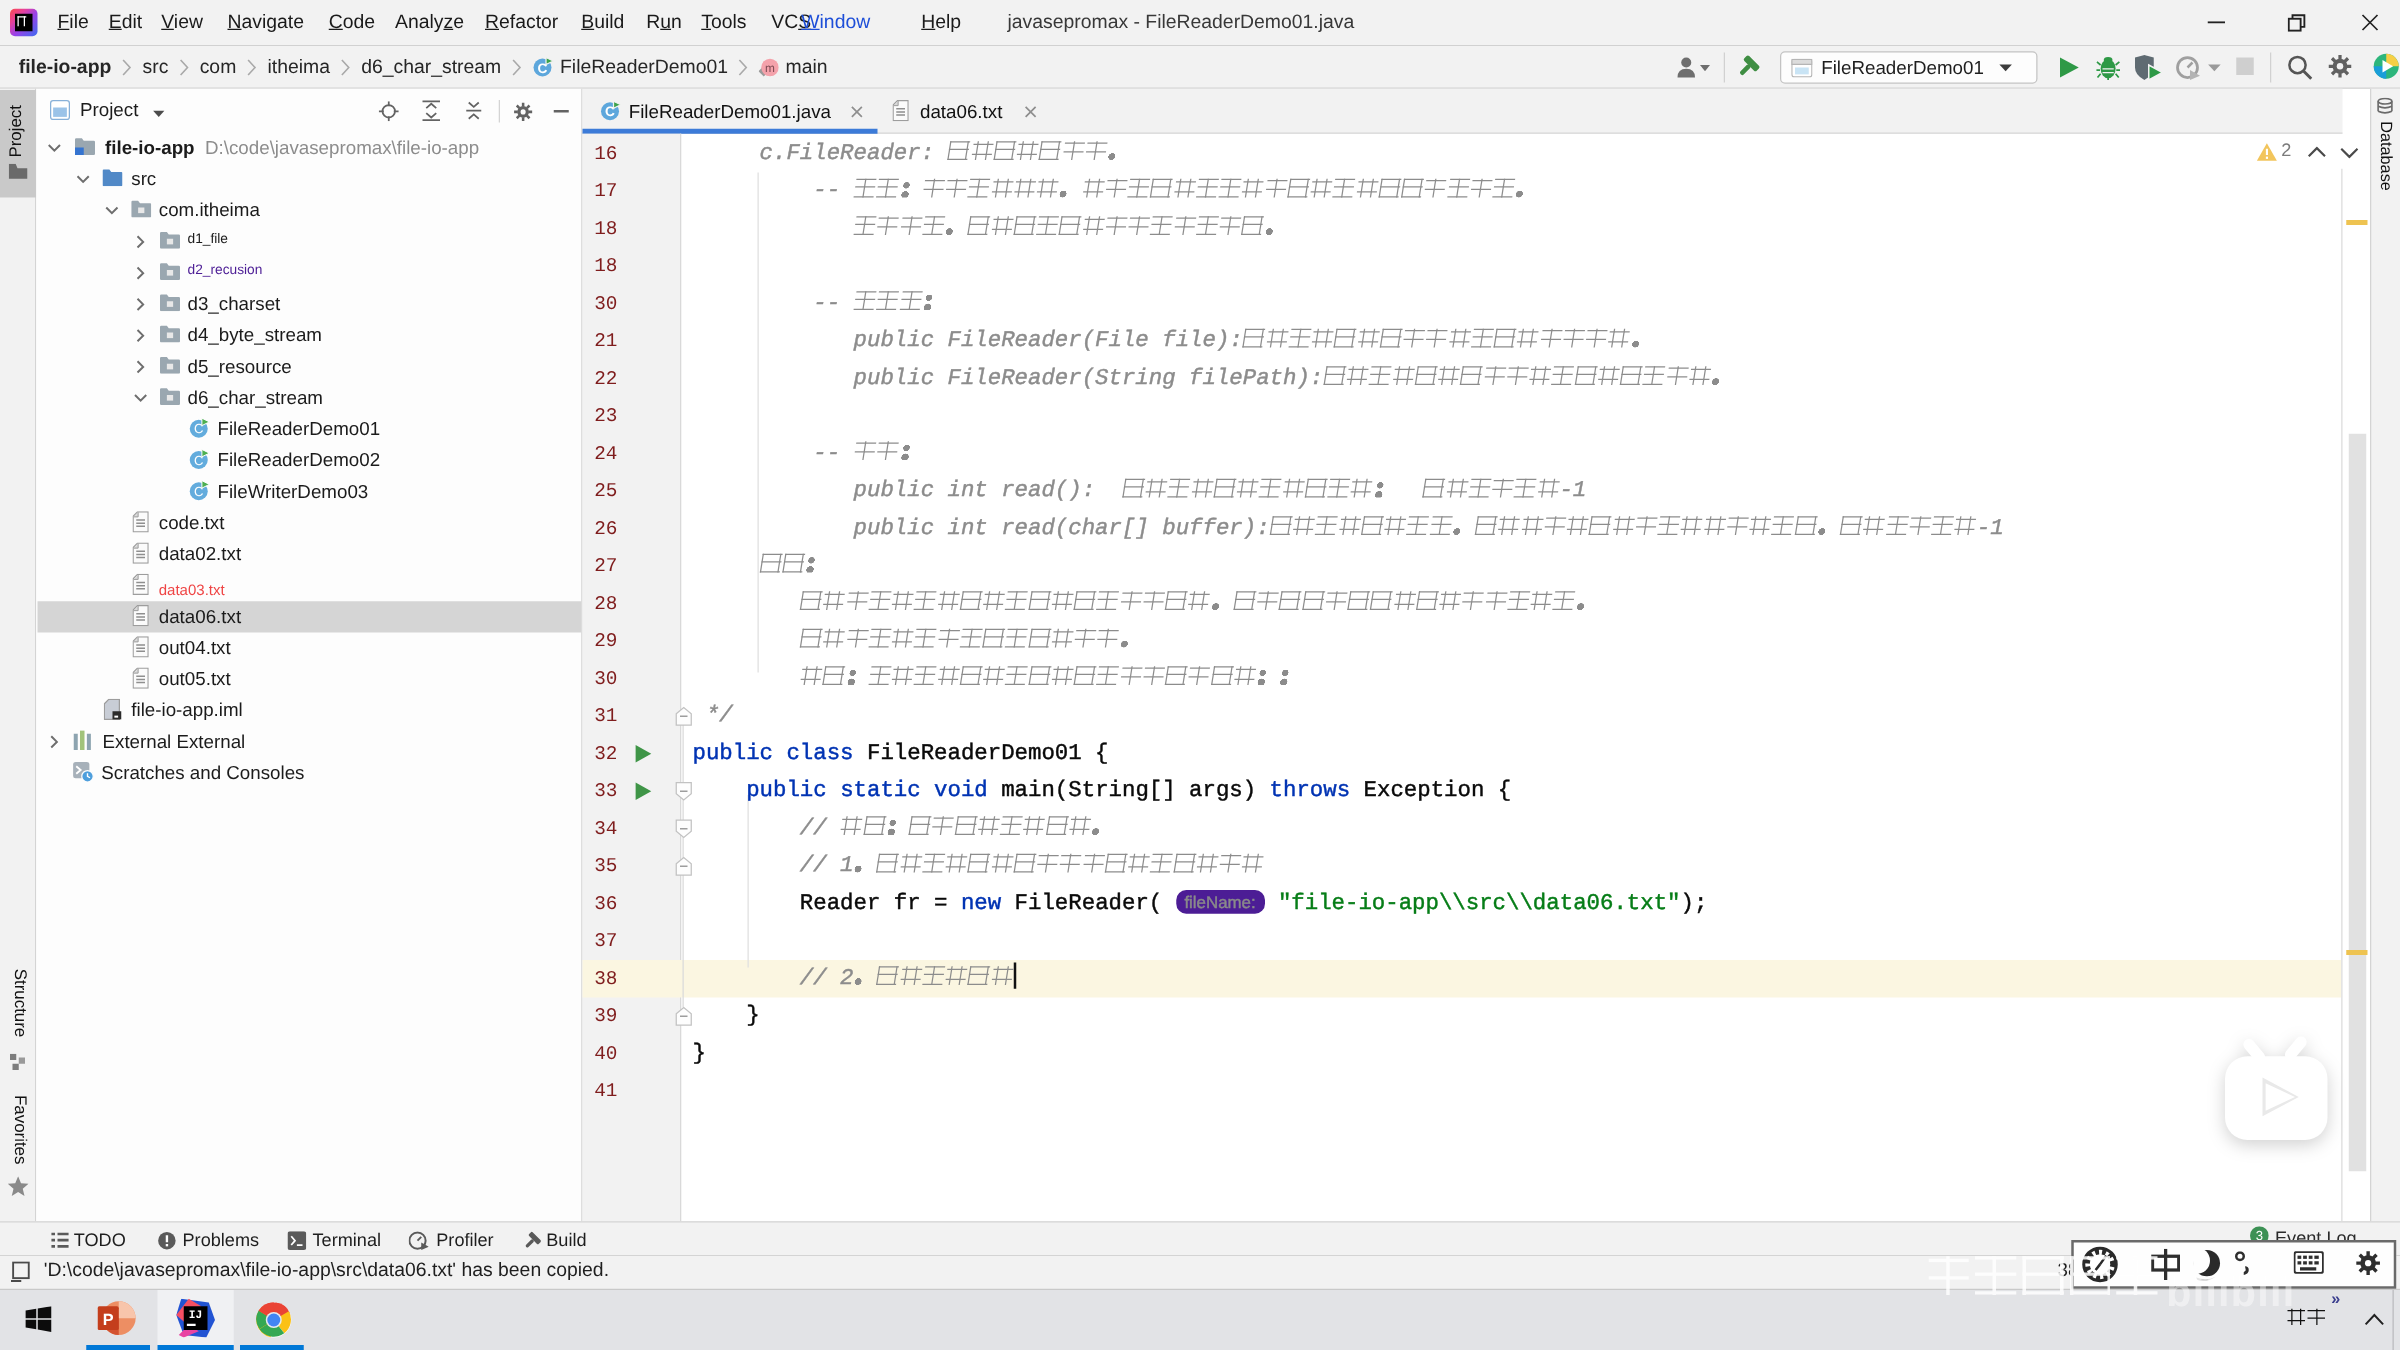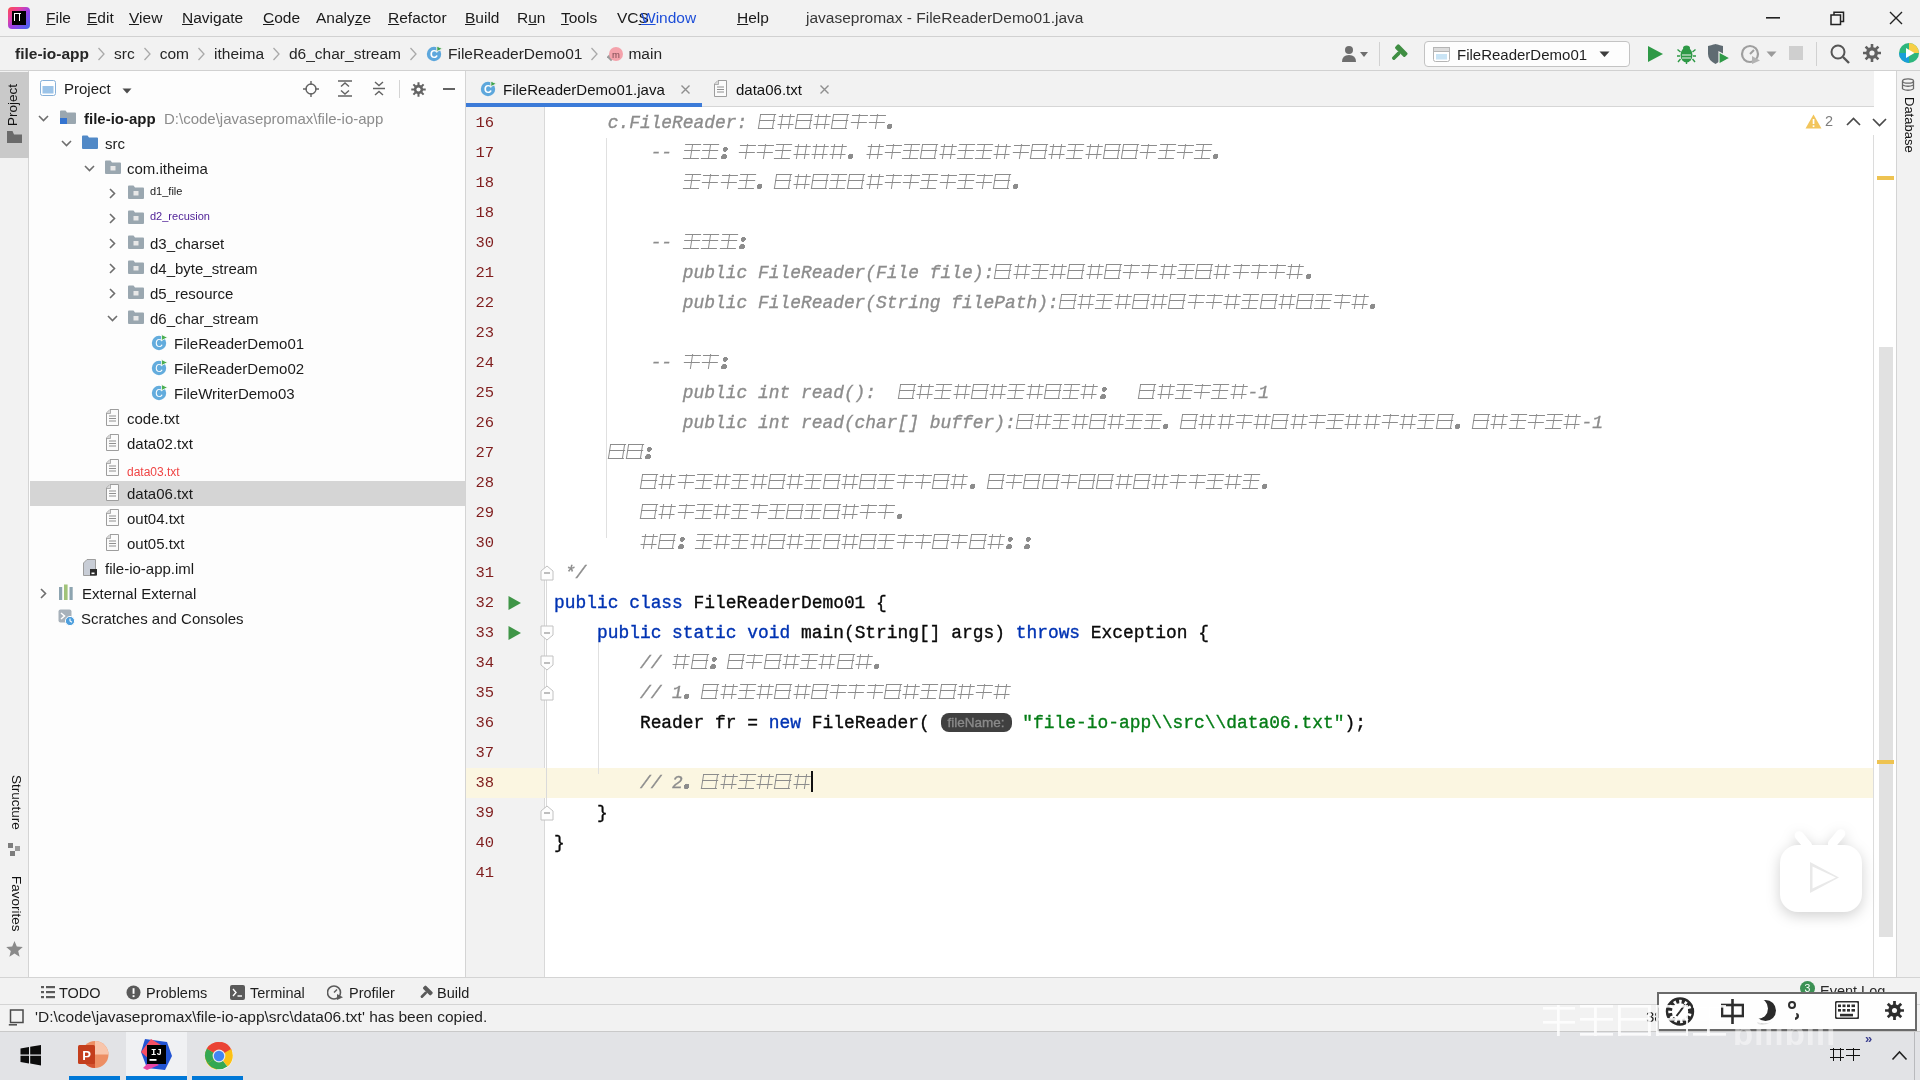--- a/index.html
+++ b/index.html
@@ -419,21 +419,21 @@
 <svg class="abs" style="left:507px;top:595px" width="15" height="16">
     <path d="M1.5 1 L14 8 L1.5 15 Z" fill="#3f9547"></path>
   </svg>
 <svg class="abs" style="left:507px;top:625px" width="15" height="16">
     <path d="M1.5 1 L14 8 L1.5 15 Z" fill="#3f9547"></path>
   </svg>
 <style>
 #code{position:absolute;left:554px;top:108px;font-family:"Liberation Mono",monospace;font-size:17.9px;line-height:30px;color:#0a0a0a;white-space:pre;-webkit-text-stroke:0.35px}
 #code .cl{height:30px}
 .kw{color:#0033b3} .str{color:#067d17} .com{color:#8c8c8c;font-style:italic}
-.chip{display:inline-block;font-family:"Liberation Sans",sans-serif;font-style:normal;font-size:13.5px;line-height:17px;color:#8a8a8a;background:#404040;border-radius:8px;padding:1px 7px;vertical-align:1.5px}
+.chip{display:inline-block;font-family:"Liberation Sans",sans-serif;font-style:normal;font-size:13.5px;line-height:17px;color:#8a8a8a;background:#4c1d95;border-radius:8px;padding:1px 7px;vertical-align:1.5px}
 .caret{display:inline-block;width:2px;height:21px;background:#111;vertical-align:-4px}
 </style>
 <div id="code"><div class="cl"><span class="com">&nbsp;&nbsp;&nbsp;&nbsp;&nbsp;c.FileReader: <span class="h gb"></span><span class="h gc"></span><span class="h gb"></span><span class="h gc"></span><span class="h gb"></span><span class="h gd"></span><span class="h gd"></span><span class="h pd"></span></span></div><div class="cl"><span class="com">&nbsp;&nbsp;&nbsp;&nbsp;&nbsp;&nbsp;&nbsp;&nbsp;&nbsp;-- <span class="h ga"></span><span class="h ga"></span><span class="h pc"></span><span class="h gd"></span><span class="h gd"></span><span class="h ga"></span><span class="h gc"></span><span class="h gc"></span><span class="h gc"></span><span class="h pd"></span><span class="h gc"></span><span class="h gd"></span><span class="h ga"></span><span class="h gb"></span><span class="h gc"></span><span class="h ga"></span><span class="h ga"></span><span class="h gc"></span><span class="h gd"></span><span class="h gb"></span><span class="h gc"></span><span class="h ga"></span><span class="h gc"></span><span class="h gb"></span><span class="h gb"></span><span class="h gd"></span><span class="h ga"></span><span class="h gd"></span><span class="h ga"></span><span class="h pd"></span></span></div><div class="cl"><span class="com">&nbsp;&nbsp;&nbsp;&nbsp;&nbsp;&nbsp;&nbsp;&nbsp;&nbsp;&nbsp;&nbsp;&nbsp;<span class="h ga"></span><span class="h gd"></span><span class="h gd"></span><span class="h ga"></span><span class="h pd"></span><span class="h gb"></span><span class="h gc"></span><span class="h gb"></span><span class="h ga"></span><span class="h gb"></span><span class="h gc"></span><span class="h gd"></span><span class="h gd"></span><span class="h ga"></span><span class="h gd"></span><span class="h ga"></span><span class="h gd"></span><span class="h gb"></span><span class="h pd"></span></span></div><div class="cl"></div><div class="cl"><span class="com">&nbsp;&nbsp;&nbsp;&nbsp;&nbsp;&nbsp;&nbsp;&nbsp;&nbsp;-- <span class="h ga"></span><span class="h ga"></span><span class="h ga"></span><span class="h pc"></span></span></div><div class="cl"><span class="com">&nbsp;&nbsp;&nbsp;&nbsp;&nbsp;&nbsp;&nbsp;&nbsp;&nbsp;&nbsp;&nbsp;&nbsp;public FileReader(File file):<span class="h gb"></span><span class="h gc"></span><span class="h ga"></span><span class="h gc"></span><span class="h gb"></span><span class="h gc"></span><span class="h gb"></span><span class="h gd"></span><span class="h gd"></span><span class="h gc"></span><span class="h ga"></span><span class="h gb"></span><span class="h gc"></span><span class="h gd"></span><span class="h gd"></span><span class="h gd"></span><span class="h gc"></span><span class="h pd"></span></span></div><div class="cl"><span class="com">&nbsp;&nbsp;&nbsp;&nbsp;&nbsp;&nbsp;&nbsp;&nbsp;&nbsp;&nbsp;&nbsp;&nbsp;public FileReader(String filePath):<span class="h gb"></span><span class="h gc"></span><span class="h ga"></span><span class="h gc"></span><span class="h gb"></span><span class="h gc"></span><span class="h gb"></span><span class="h gd"></span><span class="h gd"></span><span class="h gc"></span><span class="h ga"></span><span class="h gb"></span><span class="h gc"></span><span class="h gb"></span><span class="h ga"></span><span class="h gd"></span><span class="h gc"></span><span class="h pd"></span></span></div><div class="cl"></div><div class="cl"><span class="com">&nbsp;&nbsp;&nbsp;&nbsp;&nbsp;&nbsp;&nbsp;&nbsp;&nbsp;-- <span class="h gd"></span><span class="h gd"></span><span class="h pc"></span></span></div><div class="cl"><span class="com">&nbsp;&nbsp;&nbsp;&nbsp;&nbsp;&nbsp;&nbsp;&nbsp;&nbsp;&nbsp;&nbsp;&nbsp;public int read(): &nbsp;<span class="h gb"></span><span class="h gc"></span><span class="h ga"></span><span class="h gc"></span><span class="h gb"></span><span class="h gc"></span><span class="h ga"></span><span class="h gc"></span><span class="h gb"></span><span class="h ga"></span><span class="h gc"></span><span class="h pc"></span>&nbsp;&nbsp;<span class="h gb"></span><span class="h gc"></span><span class="h ga"></span><span class="h gd"></span><span class="h ga"></span><span class="h gc"></span>-1</span></div><div class="cl"><span class="com">&nbsp;&nbsp;&nbsp;&nbsp;&nbsp;&nbsp;&nbsp;&nbsp;&nbsp;&nbsp;&nbsp;&nbsp;public int read(char[] buffer):<span class="h gb"></span><span class="h gc"></span><span class="h ga"></span><span class="h gc"></span><span class="h gb"></span><span class="h gc"></span><span class="h ga"></span><span class="h ga"></span><span class="h pd"></span><span class="h gb"></span><span class="h gc"></span><span class="h gc"></span><span class="h gd"></span><span class="h gc"></span><span class="h gb"></span><span class="h gc"></span><span class="h gd"></span><span class="h ga"></span><span class="h gc"></span><span class="h gc"></span><span class="h gd"></span><span class="h gc"></span><span class="h ga"></span><span class="h gb"></span><span class="h pd"></span><span class="h gb"></span><span class="h gc"></span><span class="h ga"></span><span class="h gd"></span><span class="h ga"></span><span class="h gc"></span>-1</span></div><div class="cl"><span class="com">&nbsp;&nbsp;&nbsp;&nbsp;&nbsp;<span class="h gb"></span><span class="h gb"></span><span class="h pc"></span></span></div><div class="cl"><span class="com">&nbsp;&nbsp;&nbsp;&nbsp;&nbsp;&nbsp;&nbsp;&nbsp;<span class="h gb"></span><span class="h gc"></span><span class="h gd"></span><span class="h ga"></span><span class="h gc"></span><span class="h ga"></span><span class="h gc"></span><span class="h gb"></span><span class="h gc"></span><span class="h ga"></span><span class="h gb"></span><span class="h gc"></span><span class="h gb"></span><span class="h ga"></span><span class="h gd"></span><span class="h gd"></span><span class="h gb"></span><span class="h gc"></span><span class="h pd"></span><span class="h gb"></span><span class="h gd"></span><span class="h gb"></span><span class="h gb"></span><span class="h gd"></span><span class="h gb"></span><span class="h gb"></span><span class="h gc"></span><span class="h gb"></span><span class="h gc"></span><span class="h gd"></span><span class="h gd"></span><span class="h ga"></span><span class="h gc"></span><span class="h ga"></span><span class="h pd"></span></span></div><div class="cl"><span class="com">&nbsp;&nbsp;&nbsp;&nbsp;&nbsp;&nbsp;&nbsp;&nbsp;<span class="h gb"></span><span class="h gc"></span><span class="h gd"></span><span class="h ga"></span><span class="h gc"></span><span class="h ga"></span><span class="h gd"></span><span class="h ga"></span><span class="h gb"></span><span class="h ga"></span><span class="h gb"></span><span class="h gc"></span><span class="h gd"></span><span class="h gd"></span><span class="h pd"></span></span></div><div class="cl"><span class="com">&nbsp;&nbsp;&nbsp;&nbsp;&nbsp;&nbsp;&nbsp;&nbsp;<span class="h gc"></span><span class="h gb"></span><span class="h pc"></span><span class="h ga"></span><span class="h gc"></span><span class="h ga"></span><span class="h gc"></span><span class="h gb"></span><span class="h gc"></span><span class="h ga"></span><span class="h gb"></span><span class="h gc"></span><span class="h gb"></span><span class="h ga"></span><span class="h gd"></span><span class="h gd"></span><span class="h gb"></span><span class="h gd"></span><span class="h gb"></span><span class="h gc"></span><span class="h pc"></span><span class="h pc"></span></span></div><div class="cl"><span class="com">&nbsp;*/</span></div><div class="cl"><span class="kw">public class </span>FileReaderDemo01 {</div><div class="cl">&nbsp;&nbsp;&nbsp;&nbsp;<span class="kw">public static void </span>main(String[] args) <span class="kw">throws </span>Exception {</div><div class="cl">&nbsp;&nbsp;&nbsp;&nbsp;&nbsp;&nbsp;&nbsp;&nbsp;<span class="com">// <span class="h gc"></span><span class="h gb"></span><span class="h pc"></span><span class="h gb"></span><span class="h gd"></span><span class="h gb"></span><span class="h gc"></span><span class="h ga"></span><span class="h gc"></span><span class="h gb"></span><span class="h gc"></span><span class="h pd"></span></span></div><div class="cl">&nbsp;&nbsp;&nbsp;&nbsp;&nbsp;&nbsp;&nbsp;&nbsp;<span class="com">// 1<span class="h pd"></span><span class="h gb"></span><span class="h gc"></span><span class="h ga"></span><span class="h gc"></span><span class="h gb"></span><span class="h gc"></span><span class="h gb"></span><span class="h gd"></span><span class="h gd"></span><span class="h gd"></span><span class="h gb"></span><span class="h gc"></span><span class="h ga"></span><span class="h gb"></span><span class="h gc"></span><span class="h gd"></span><span class="h gc"></span></span></div><div class="cl">&nbsp;&nbsp;&nbsp;&nbsp;&nbsp;&nbsp;&nbsp;&nbsp;Reader fr = <span class="kw">new</span> FileReader( <span class="chip">fileName:</span> <span class="str">"file-io-app\\src\\data06.txt"</span>);</div><div class="cl"></div><div class="cl">&nbsp;&nbsp;&nbsp;&nbsp;&nbsp;&nbsp;&nbsp;&nbsp;<span class="com">// 2<span class="h pd"></span><span class="h gb"></span><span class="h gc"></span><span class="h ga"></span><span class="h gc"></span><span class="h gb"></span><span class="h gc"></span></span><span class="caret"></span></div><div class="cl">&nbsp;&nbsp;&nbsp;&nbsp;}</div><div class="cl">}</div></div>
 <svg class="abs" style="left:1805px;top:114px" width="17" height="15" viewBox="0 0 17 15">
 <path d="M8.5 0.5 L16.5 14.5 L0.5 14.5 Z" fill="#f2c55c"></path>
     <rect x="7.7" y="5" width="1.7" height="5" fill="#fff"></rect>
     <rect x="7.7" y="11.3" width="1.7" height="1.8" fill="#fff"></rect>
   </svg>
 <div class="abs" style="left:1825px;top:113px;font-size:14.5px;color:#7c7c7c">2</div>
 <svg class="abs" style="left:1846px;top:117px" width="15" height="9" fill="none" stroke="#4a4a4a" stroke-width="1.7">

